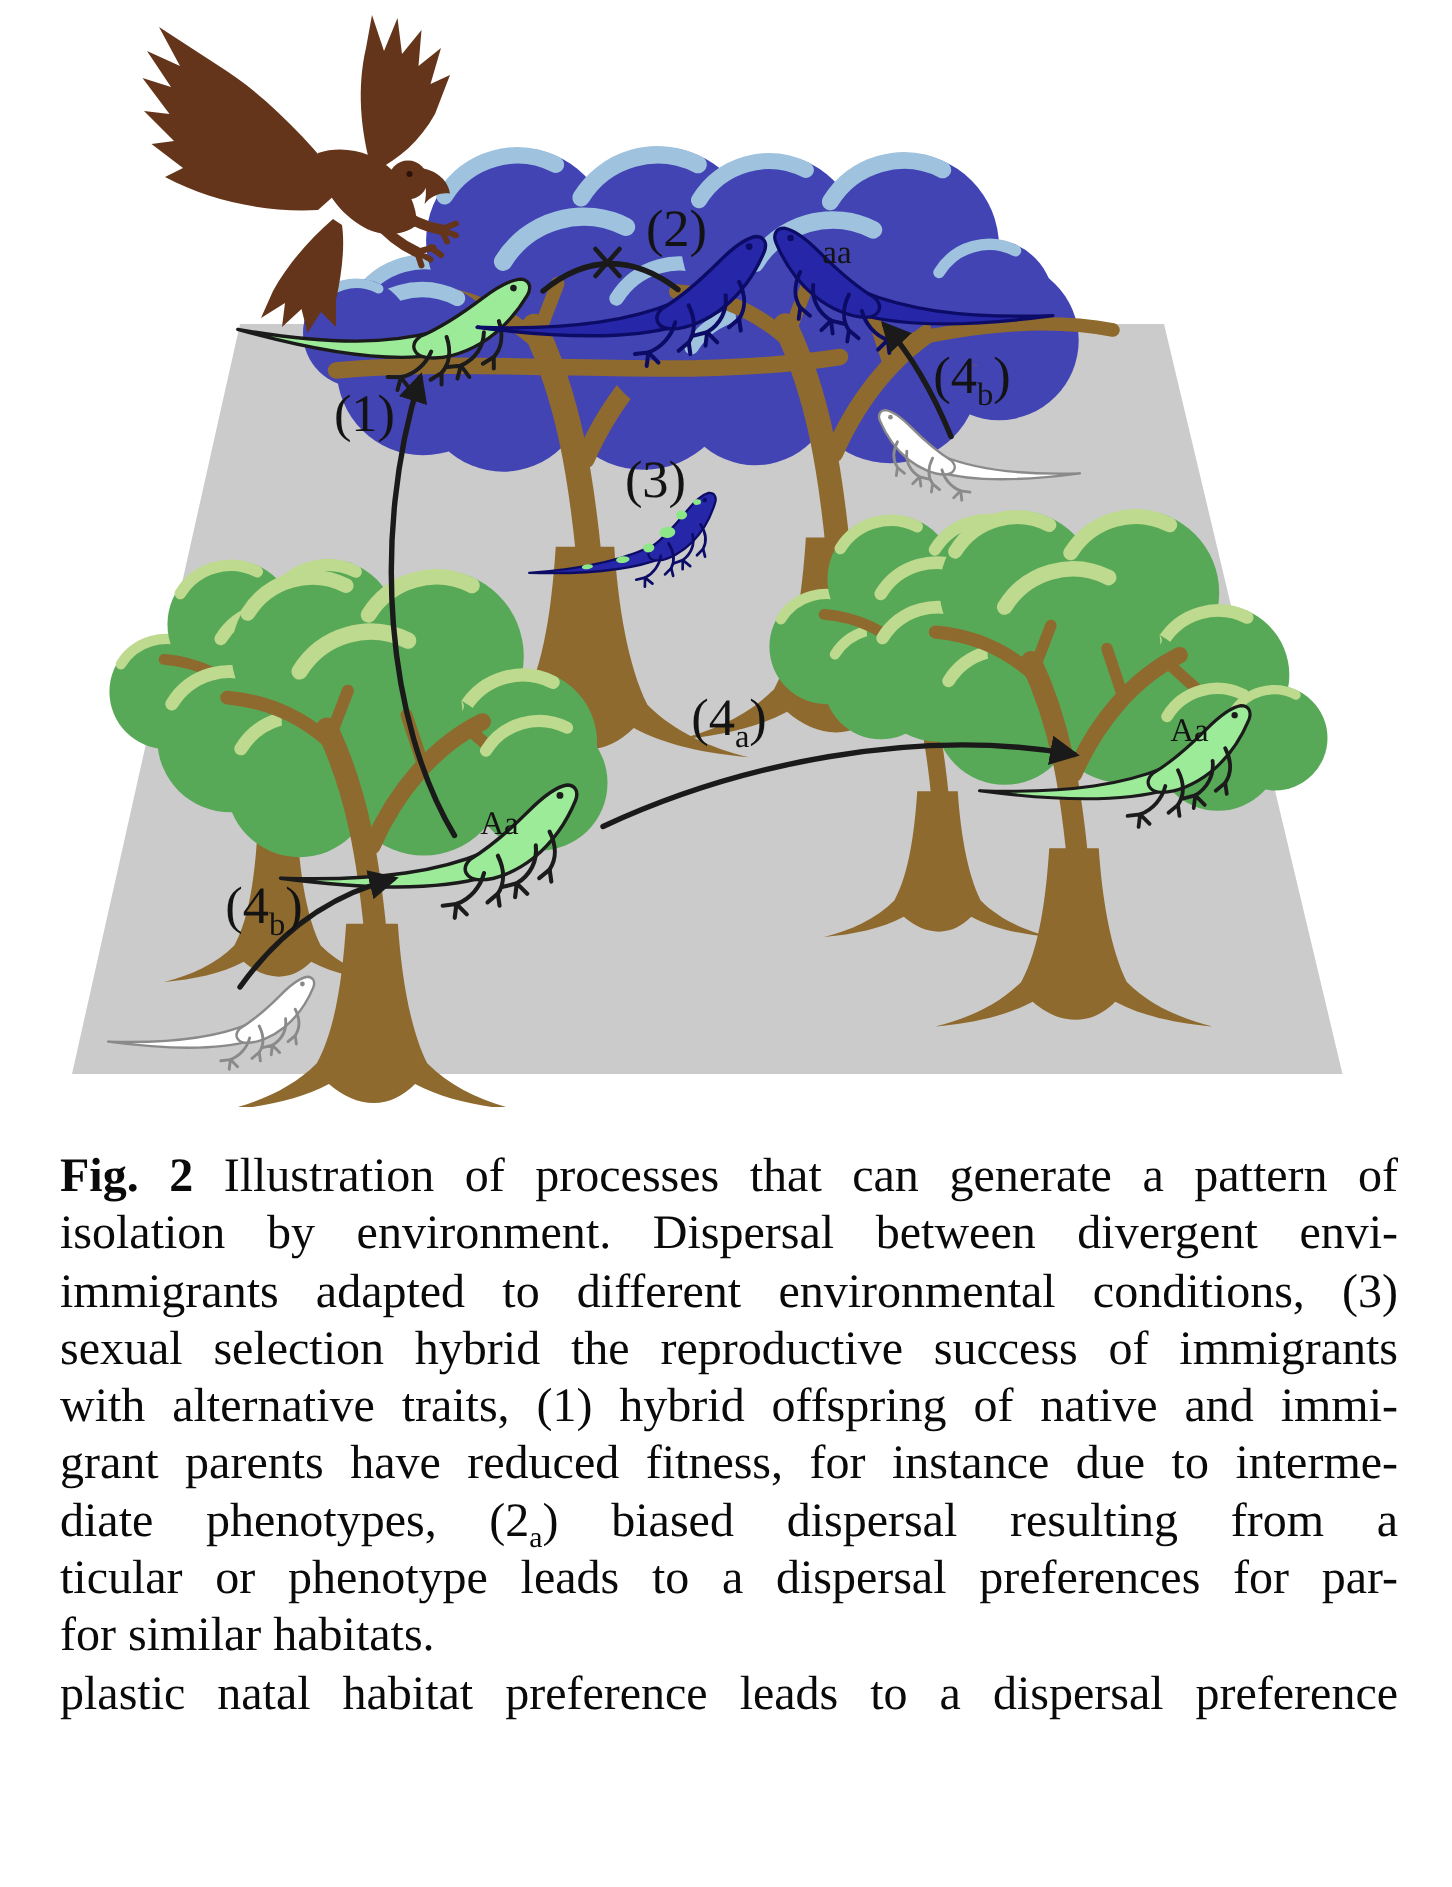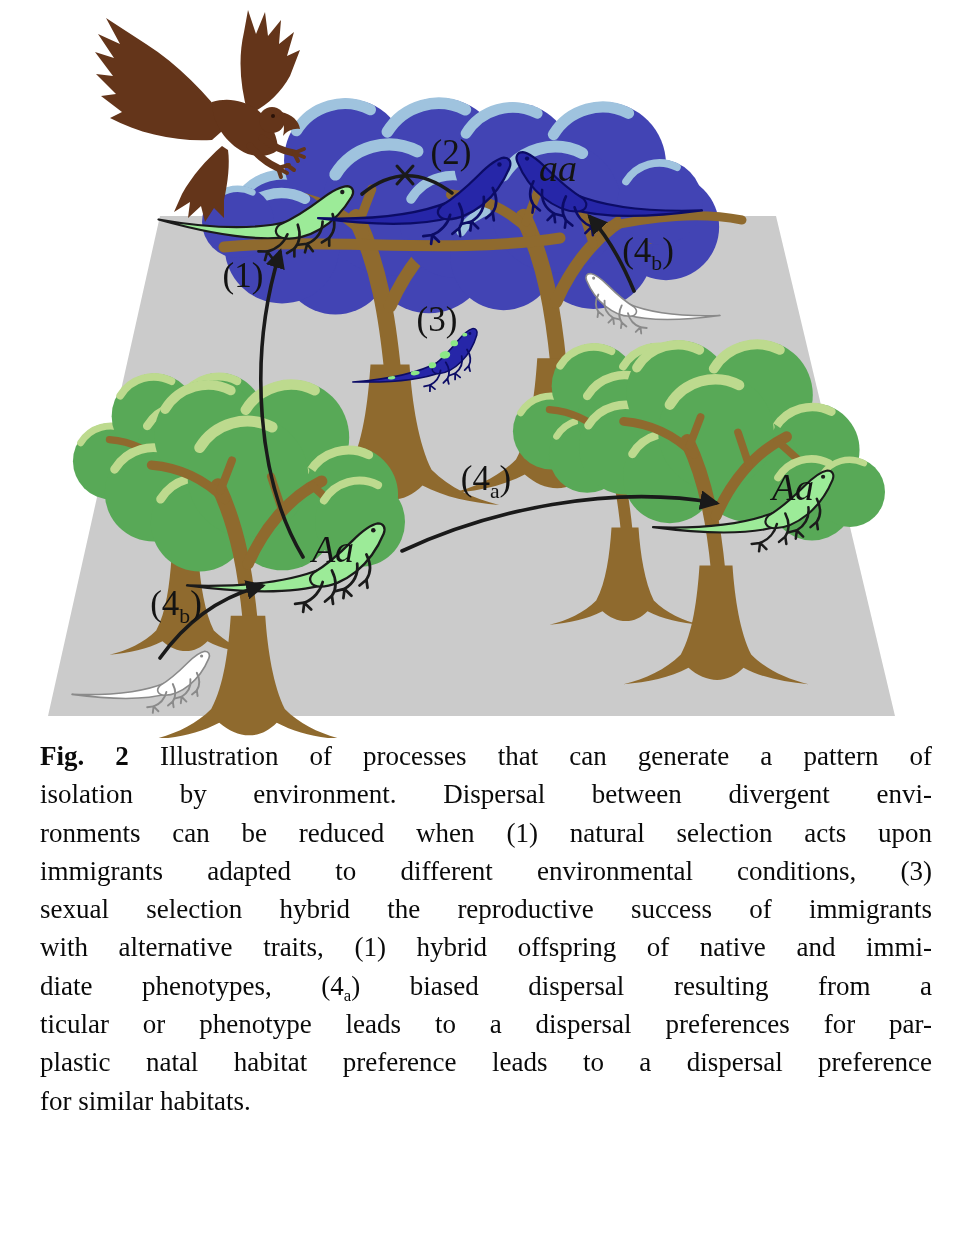--- a/index.html
+++ b/index.html
@@ -11,25 +11,25 @@
   
   .lz{fill:var(--lz,#9ceb98);stroke:var(--lzo,#1b1b1b);stroke-width:2;stroke-linejoin:round;}
   .lz-l{fill:none;stroke:var(--lzo,#1b1b1b);stroke-width:2.4;stroke-linecap:round;}
   .lz-e{fill:var(--lzo,#1b1b1b);stroke:none;}
 
   
   .fig-labels{position:absolute;inset:0;pointer-events:none;}
   .fig-label{position:absolute;transform:translate(-50%,-50%);
              font-family:"Liberation Serif",serif;font-size:35px;color:#131313;white-space:nowrap;}
   .fig-label sub{font-size:0.62em;line-height:0;}
-  .fig-label.geno{font-size:38px;font-style:italic;}
+  .fig-label.geno{font-size:22px;}
 
   
-  .caption{position:absolute;left:40px;top:737px;width:892px;color:#0a0a0a;
-           font-size:27px;line-height:38.3px;}
+  .caption{position:absolute;left:40px;top:764px;width:892px;color:#0a0a0a;
+           font-size:32px;line-height:38.3px;}
   .cap-line{text-align:justify;text-align-last:justify;white-space:normal;}
   .cap-line.last{text-align-last:left;}
   .cap-line .bold{font-weight:700;}
   .cap-line sub{font-size:0.62em;line-height:0;}
 </style>
 </head>
 <body>
 
 <div class="page">
 
@@ -181,23 +181,23 @@
       <div class="fig-label" style="left:176px;top:604px"><span>(4</span><sub>b</sub><span>)</span></div>
       <div class="fig-label geno" style="left:558px;top:168px">aa</div>
       <div class="fig-label geno" style="left:333px;top:549px">Aa</div>
       <div class="fig-label geno" style="left:793px;top:487px">Aa</div>
     </div>
   </div>
 
   <div class="caption">
       <div class="cap-line"><span class="bold">Fig. 2</span><span> Illustration of processes that can generate a pattern of</span></div>
       <div class="cap-line"><span>isolation by environment. Dispersal between divergent envi-</span></div>
-      <div class="cap-line"><span>ronments can be reduced when (1) natural selection acts upon</span></div>
       <div class="cap-line"><span>immigrants adapted to different environmental conditions, (3)</span></div>
       <div class="cap-line"><span>sexual selection hybrid the reproductive success of immigrants</span></div>
       <div class="cap-line"><span>with alternative traits, (1) hybrid offspring of native and immi-</span></div>
-      <div class="cap-line"><span>diate phenotypes, (4</span><sub>a</sub><span>) biased dispersal resulting from a</span></div>
+      <div class="cap-line"><span>grant parents have reduced fitness, for instance due to interme-</span></div>
+      <div class="cap-line"><span>diate phenotypes, (2</span><sub>a</sub><span>) biased dispersal resulting from a</span></div>
       <div class="cap-line"><span>ticular or phenotype leads to a dispersal preferences for par-</span></div>
+      <div class="cap-line last"><span>for similar habitats.</span></div>
       <div class="cap-line"><span>plastic natal habitat preference leads to a dispersal preference</span></div>
-      <div class="cap-line last"><span>for similar habitats.</span></div>
     </div>
 
 </div>
 
 </body></html>

